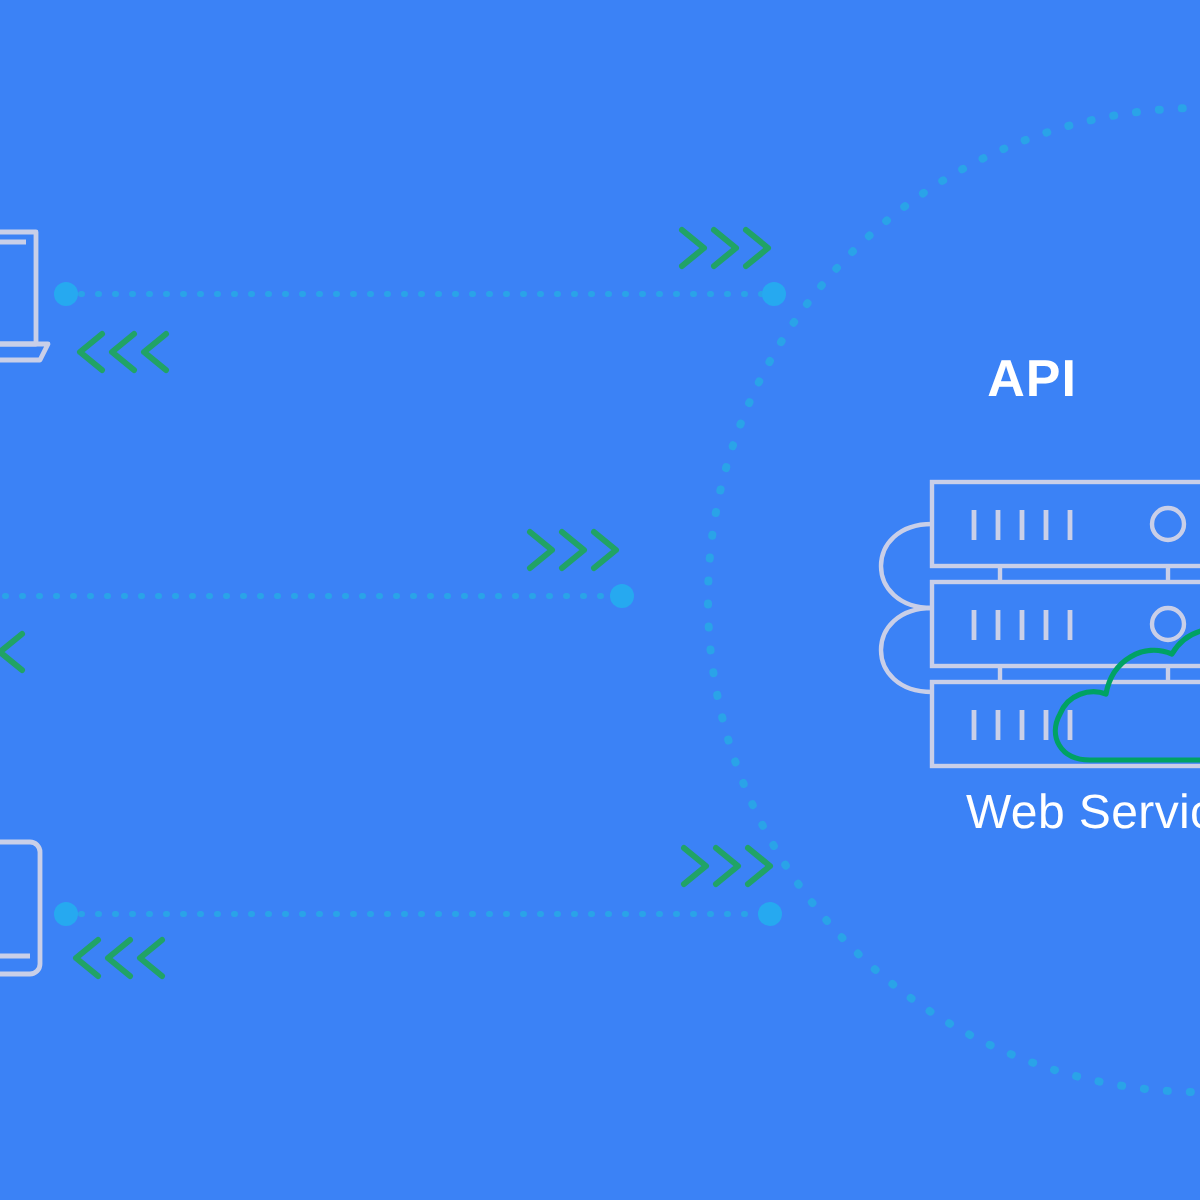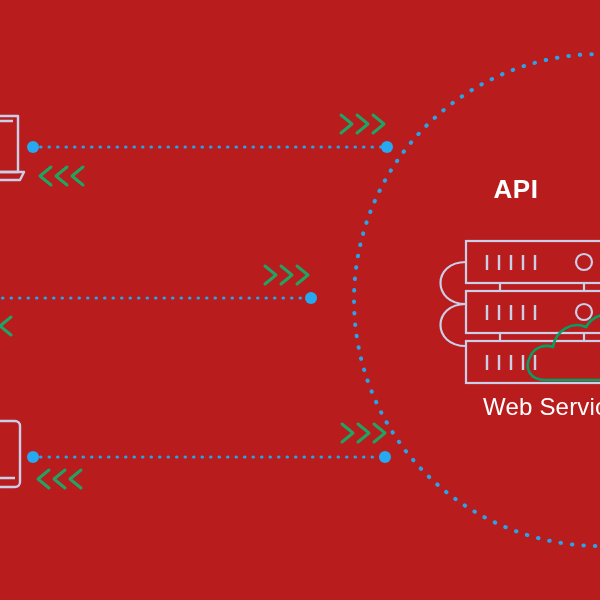--- a/index.html
+++ b/index.html
@@ -40,21 +40,21 @@
     left: 483px;
     top: 393px;
     font-size: 24px;
     font-weight: normal;
     letter-spacing: 0.2px;
   }
 </style>
 </head>
 <body style="background: rgb(18, 37, 107);">
 
-<div id="stage" style="background: #b91c1c;">
+<div id="stage" style="background: #3b82f6;">
 
   <svg width="600" height="600" viewBox="0 0 600 600">
 
     <g>
       <circle cx="600" cy="300" r="246" fill="none" stroke="#2aa3e8" stroke-width="4" stroke-linecap="round" stroke-dasharray="0.5 11"></circle>
     </g>
 
     <g stroke="#c9cfe8" fill="none" stroke-width="2.4">
 
       <path d="M-40 116 L18 116 L18 172 L-40 172 Z" stroke-linejoin="round"></path>

